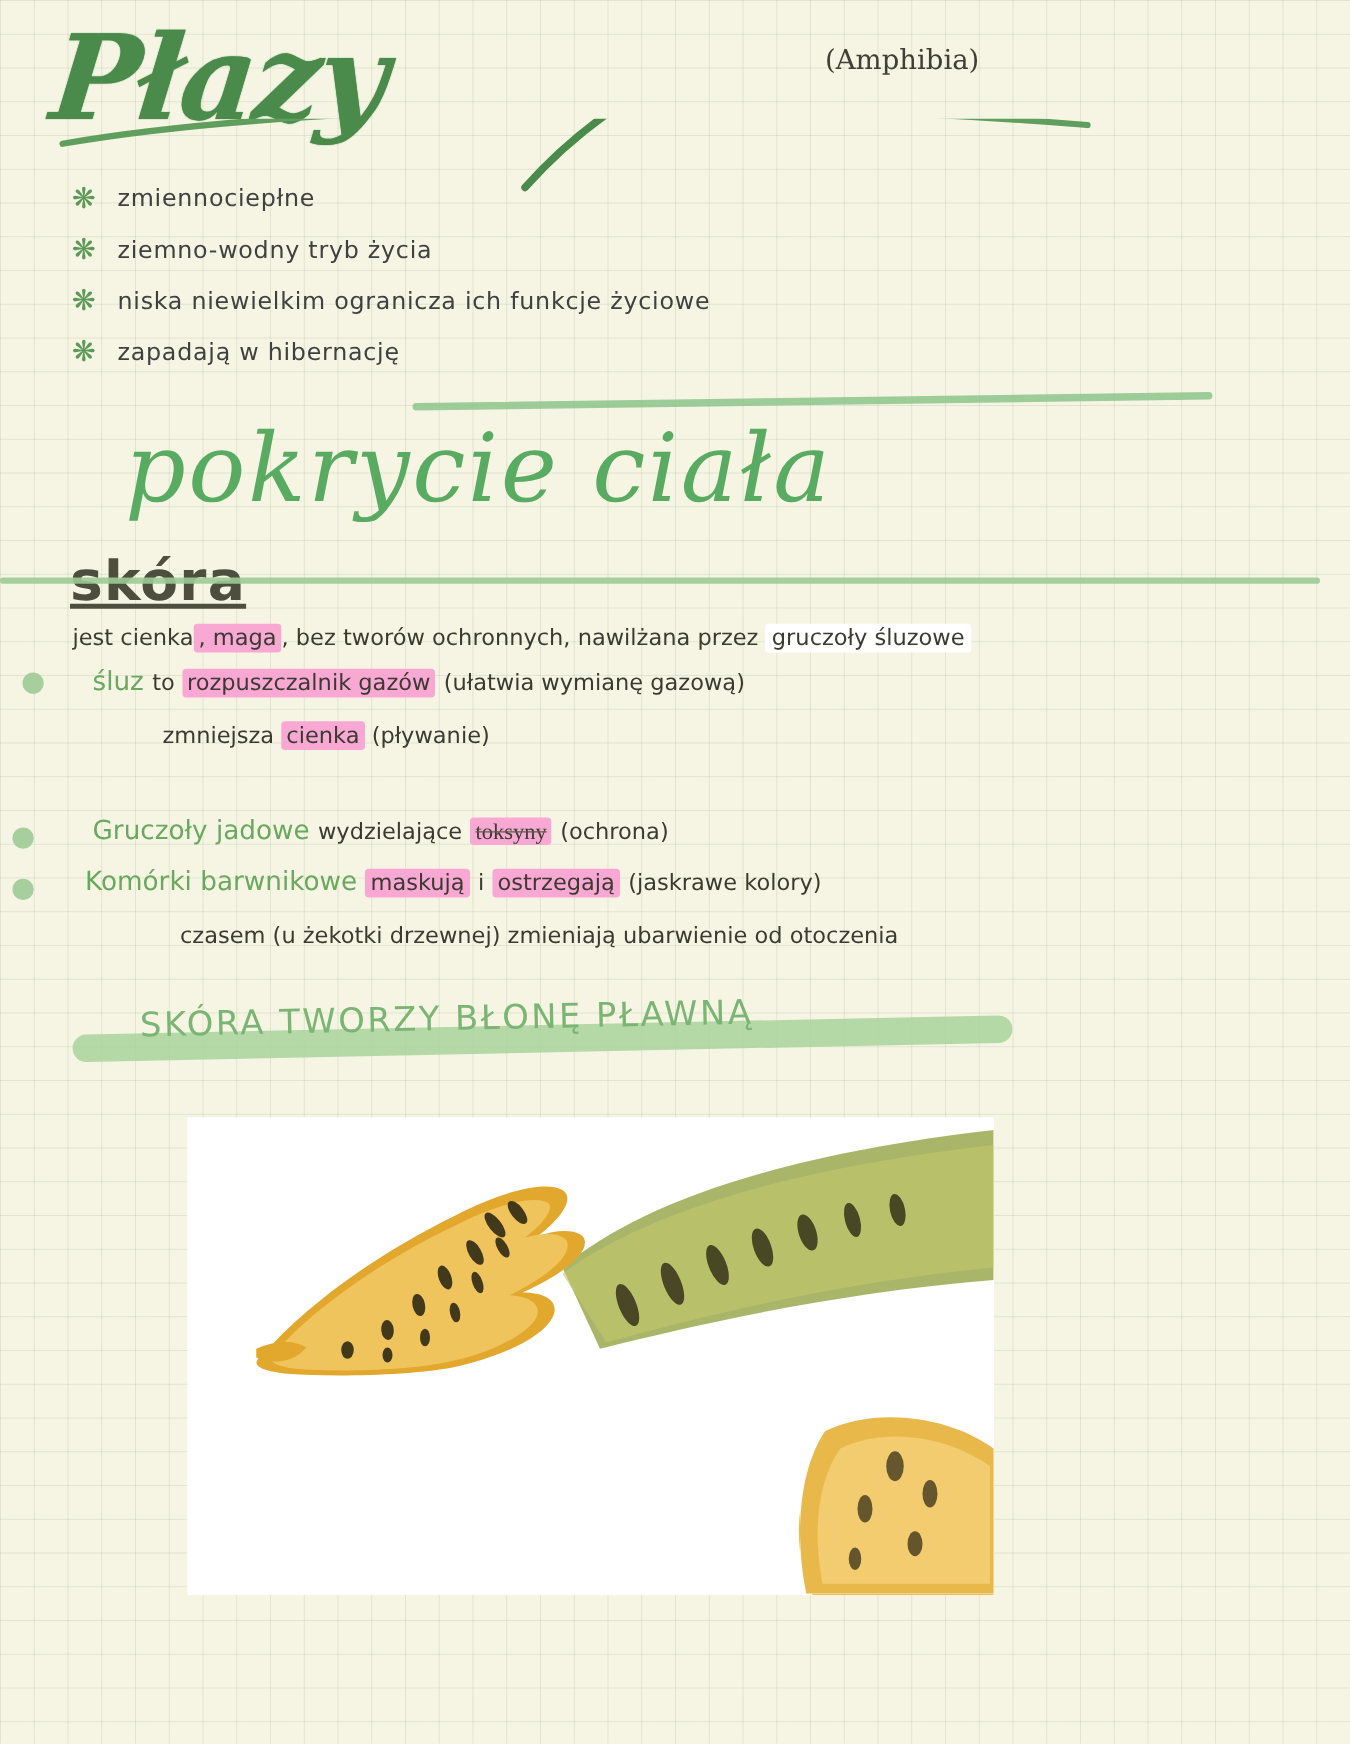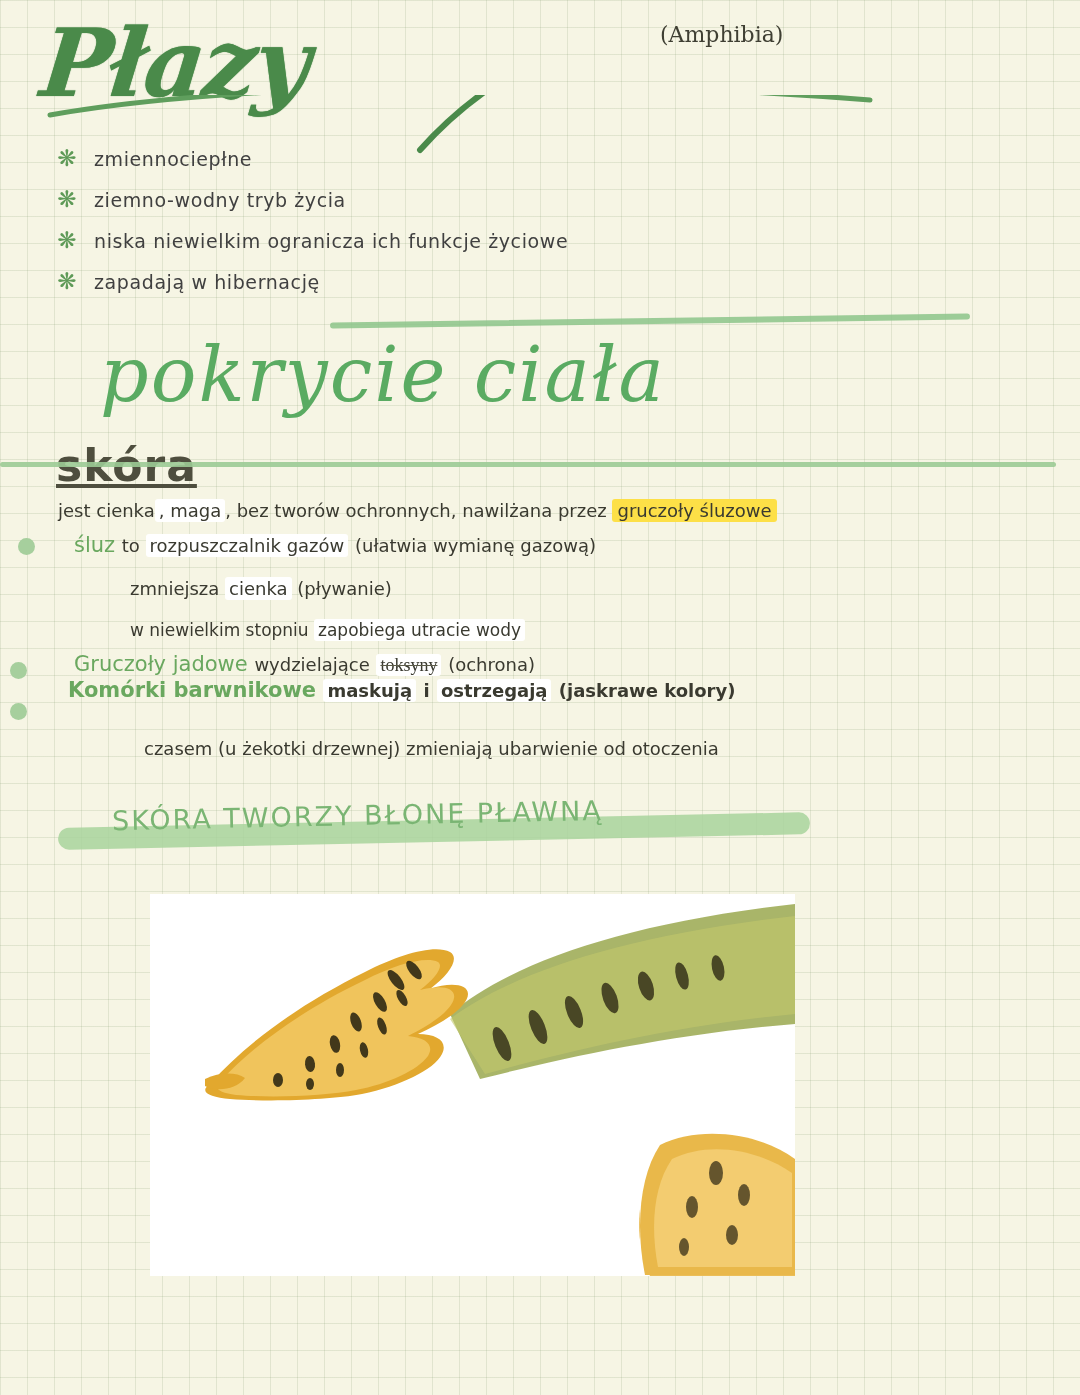--- a/index.html
+++ b/index.html
@@ -48,21 +48,21 @@
     position: absolute;
     left: 40px;
     top: 95px;
     width: 840px;
     height: 60px;
     pointer-events: none;
   }
   .title-latin {
     position: absolute;
     left: 660px;
-    top: 22px;
+    top: 36px;
     font-family: "DejaVu Serif", serif;
     font-size: 22px;
     color: #3f3f33;
   }
 
   
   .bullet-list {
     position: absolute;
     left: 56px;
     top: 148px;
@@ -139,26 +139,26 @@
   }
 
   
   .note {
     position: absolute;
     font-family: "DejaVu Sans", sans-serif;
     color: #3a3a30;
     white-space: nowrap;
   }
   .hl {
-    background: #ffffff;
+    background: #f9a8d4;
     padding: 1px 4px;
     border-radius: 3px;
   }
   .hl-strong {
-    background: #fde047;
+    background: #ffffff;
     padding: 1px 5px;
     border-radius: 3px;
   }
   .green-word {
     color: #6aa85f;
   }
   .strike {
     text-decoration: line-through;
     text-decoration-color: #5c5c4a;
     font-family: Liberation Serif, serif;
@@ -260,34 +260,31 @@
   <div class="note" style="left:74px; top:533px; font-size:21px;">
     <span class="green-word">śluz</span>
     <span style="font-size:18px;">to </span><span class="hl" style="font-size:18px;">rozpuszczalnik gazów</span>
     <span style="font-size:18px;">(ułatwia wymianę gazową)</span>
   </div>
 
   <div class="note" style="left:130px; top:578px; font-size:18px;">
     <span>zmniejsza</span> <span class="hl">cienka</span> <span>(pływanie)</span>
   </div>
 
-  <div class="note" style="left:130px; top:620px; font-size:17px;">
-    <span>w niewielkim stopniu</span> <span class="hl">zapobiega utracie wody</span>
-  </div>
 
   <div class="dot" style="left:10px; top:662px;"></div>
   <div class="note" style="left:74px; top:652px; font-size:21px;">
     <span class="green-word">Gruczoły jadowe</span>
     <span style="font-size:18px;">wydzielające</span>
     <span class="hl strike" style="font-size:18px;">toksyny</span>
     <span style="font-size:18px;">(ochrona)</span>
   </div>
 
   <div class="dot" style="left:10px; top:703px;"></div>
-  <div class="note" style="left:68px; top:678px; font-size:21px;font-weight:bold;">
+  <div class="note" style="left:68px; top:693px; font-size:21px;">
     <span class="green-word">Komórki barwnikowe</span>
     <span class="hl" style="font-size:18px;">maskują</span>
     <span style="font-size:18px;">i</span>
     <span class="hl" style="font-size:18px;">ostrzegają</span>
     <span style="font-size:18px;">(jaskrawe kolory)</span>
   </div>
 
   <div class="note" style="left:144px; top:738px; font-size:18px;">czasem (u żekotki drzewnej) zmieniają ubarwienie od otoczenia</div>
 
   <div class="banner-hl"></div>

